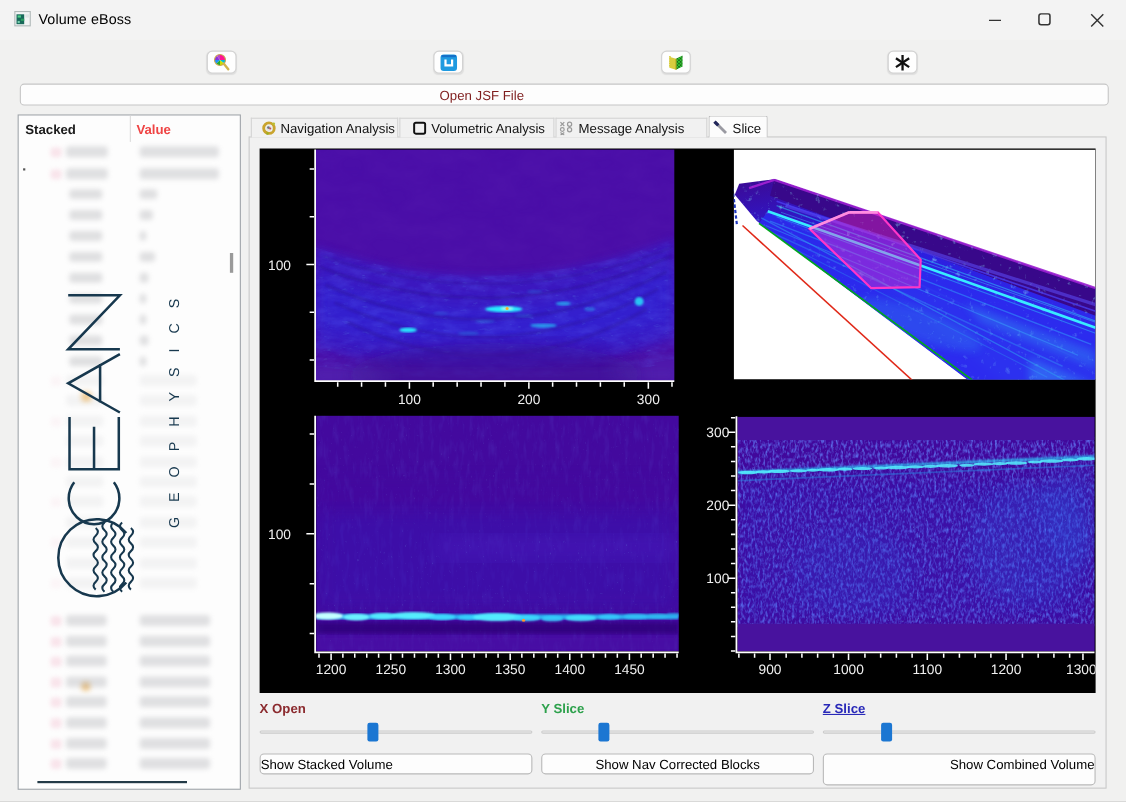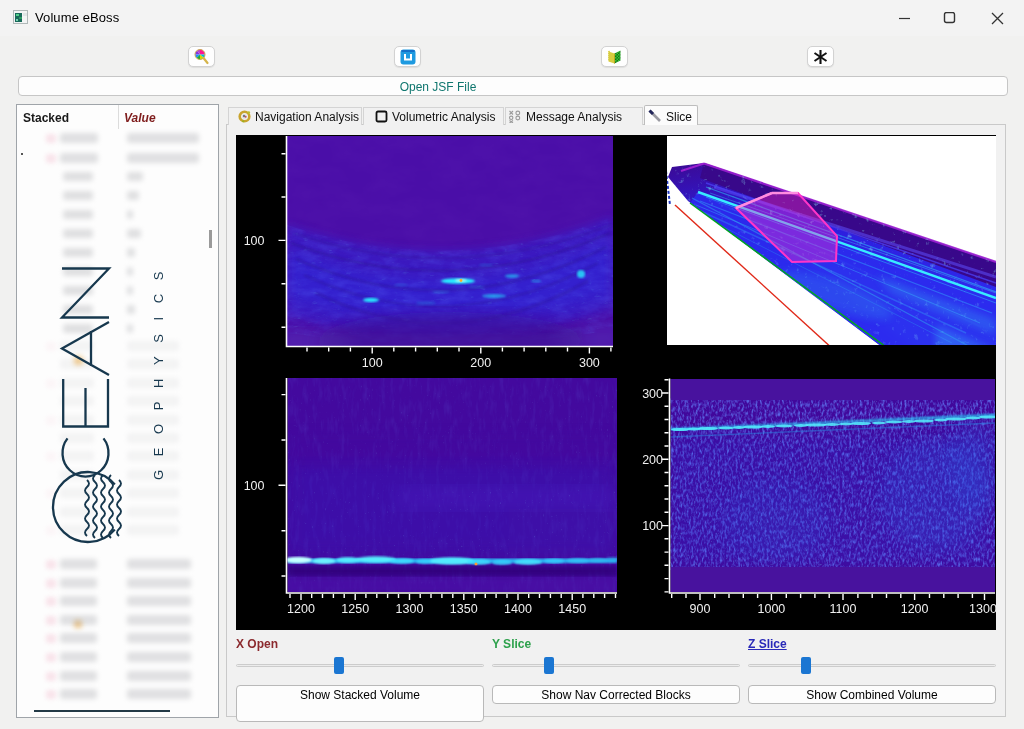--- a/index.html
+++ b/index.html
@@ -66,26 +66,26 @@
 
 <svg class="abs" style="left:813px;top:49px;" width="15" height="16" viewBox="0 0 15 16">
   <g stroke="#111" stroke-width="2.1" stroke-linecap="butt">
     <line x1="7.5" y1="1" x2="7.5" y2="15"></line>
     <line x1="1.5" y1="4" x2="13.5" y2="12"></line>
     <line x1="13.5" y1="4" x2="1.5" y2="12"></line>
   </g>
 </svg>
 
 <div class="abs" style="left:18px;top:76px;width:990px;height:20px;background:#fdfdfd;border:1px solid #c6c6c6;border-radius:4px;"></div>
-<div class="abs" style="left:18px;top:80px;width:840px;text-align:center;font-size:12px;color:#0f766e;">Open JSF File</div>
+<div class="abs" style="left:18px;top:80px;width:840px;text-align:center;font-size:12px;color:#7f1d1d;">Open JSF File</div>
 
 <div class="abs" style="left:16px;top:104px;width:203px;height:614px;background:#fdfdfd;border:1px solid #9fa4a9;overflow:hidden;">
   <div class="abs" style="left:101px;top:0;width:1px;height:24px;background:#dcdcdc;"></div>
   <div class="abs" style="left:6px;top:6px;font-size:12px;font-weight:700;color:#1a1a1a;">Stacked</div>
-  <div class="abs" style="left:107px;top:6px;font-size:12px;font-weight:700;color:#7f1d1d;font-style:italic;">Value</div>
+  <div class="abs" style="left:107px;top:6px;font-size:12px;font-weight:700;color:#ef4444;">Value</div>
 </div>
 
 <div class="abs" style="left:0;top:0;width:1024px;height:729px;pointer-events:none;">
 <div class="abs" style="left:46px;top:134px;width:10px;height:9px;background:#f3c2d2;border-radius:2px;filter:blur(2px);opacity:0.42;"></div>
     <div class="abs" style="left:60px;top:133px;width:38px;height:10px;background:#9b9ca2;border-radius:3px;filter:blur(2.6px);opacity:0.3;"></div>
     <div class="abs" style="left:127px;top:133px;width:72px;height:10px;background:#9b9ca2;border-radius:3px;filter:blur(2.6px);opacity:0.3;"></div>
 <div class="abs" style="left:46px;top:154px;width:10px;height:9px;background:#f3c2d2;border-radius:2px;filter:blur(2px);opacity:0.42;"></div>
     <div class="abs" style="left:60px;top:153px;width:38px;height:10px;background:#9b9ca2;border-radius:3px;filter:blur(2.6px);opacity:0.3;"></div>
     <div class="abs" style="left:127px;top:153px;width:72px;height:10px;background:#9b9ca2;border-radius:3px;filter:blur(2.6px);opacity:0.3;"></div>
 <div class="abs" style="left:21px;top:153px;width:2px;height:2px;background:#555;"></div>
@@ -470,15 +470,15 @@
 <div class="abs" style="left:492px;top:637px;font-size:12px;font-weight:700;color:#2da14c;">Y Slice</div>
 <div class="abs" style="left:748px;top:637px;font-size:12px;font-weight:700;color:#2929b8;text-decoration:underline;">Z Slice</div>
 
 <div class="abs" style="left:236px;top:664px;width:248px;height:3px;background:#ececec;border:1px solid #cccccc;border-radius:2px;"></div>
 <div class="abs" style="left:492px;top:664px;width:248px;height:3px;background:#ececec;border:1px solid #cccccc;border-radius:2px;"></div>
 <div class="abs" style="left:748px;top:664px;width:248px;height:3px;background:#ececec;border:1px solid #cccccc;border-radius:2px;"></div>
 <div class="abs" style="left:334px;top:657px;width:10px;height:17px;background:#1b76d2;border-radius:2px;"></div>
 <div class="abs" style="left:544px;top:657px;width:10px;height:17px;background:#1b76d2;border-radius:2px;"></div>
 <div class="abs" style="left:801px;top:657px;width:10px;height:17px;background:#1b76d2;border-radius:2px;"></div>
 
-<div class="abs" style="left:236px;top:685px;width:248px;height:37px;background:#fdfdfd;border:1px solid #b9b9b9;border-radius:4px;text-align:center;font-size:12px;color:#000;line-height:18px;">Show Stacked Volume</div>
+<div class="abs" style="left:236px;top:685px;width:248px;height:19px;background:#fdfdfd;border:1px solid #b9b9b9;border-radius:4px;font-size:12px;color:#000;line-height:18px;">Show Stacked Volume</div>
 <div class="abs" style="left:492px;top:685px;width:248px;height:19px;background:#fdfdfd;border:1px solid #b9b9b9;border-radius:4px;text-align:center;font-size:12px;color:#000;line-height:18px;">Show Nav Corrected Blocks</div>
-<div class="abs" style="left:748px;top:685px;width:248px;height:19px;background:#fdfdfd;border:1px solid #b9b9b9;border-radius:4px;text-align:center;font-size:12px;color:#000;line-height:18px;">Show Combined Volume</div>
+<div class="abs" style="left:748px;top:685px;width:248px;height:29px;background:#fdfdfd;border:1px solid #b9b9b9;border-radius:4px;text-align:right;font-size:12px;color:#000;line-height:18px;">Show Combined Volume</div>
 
 </body></html>

